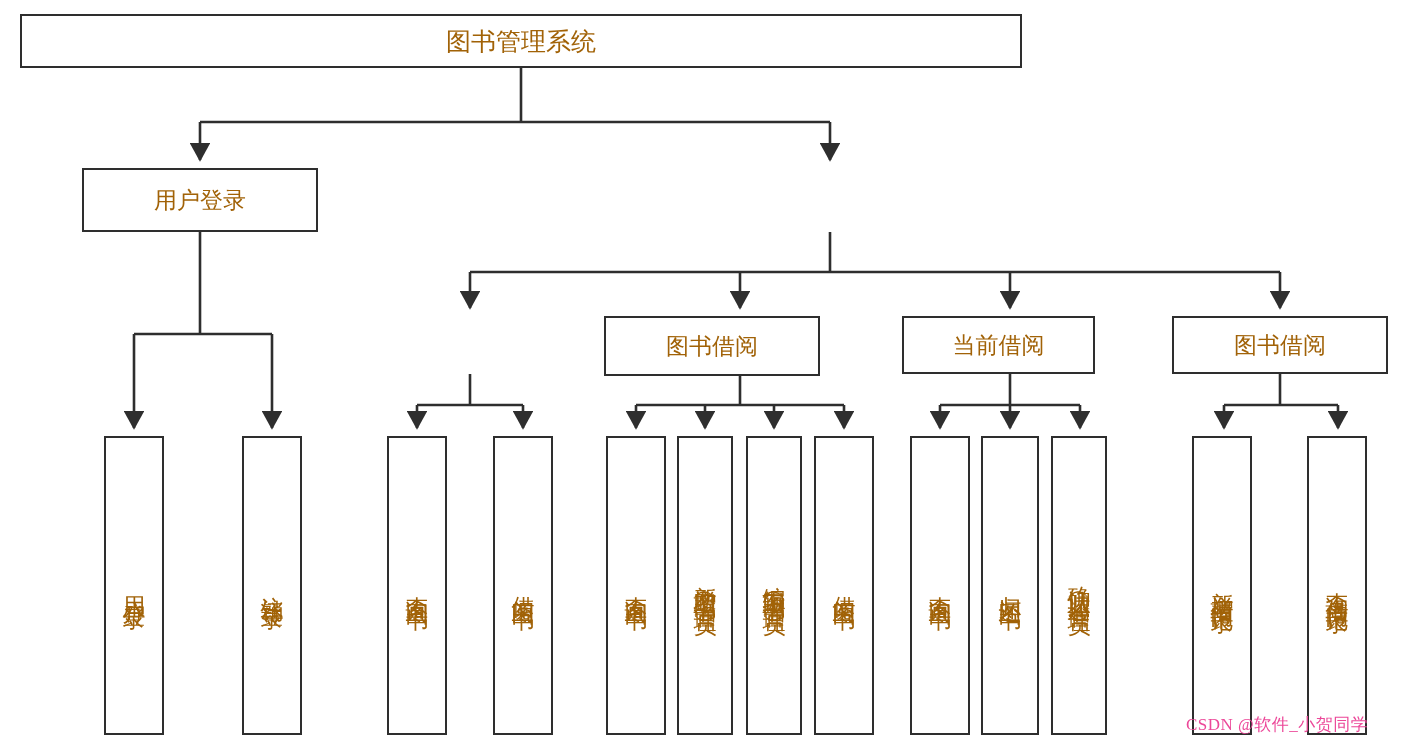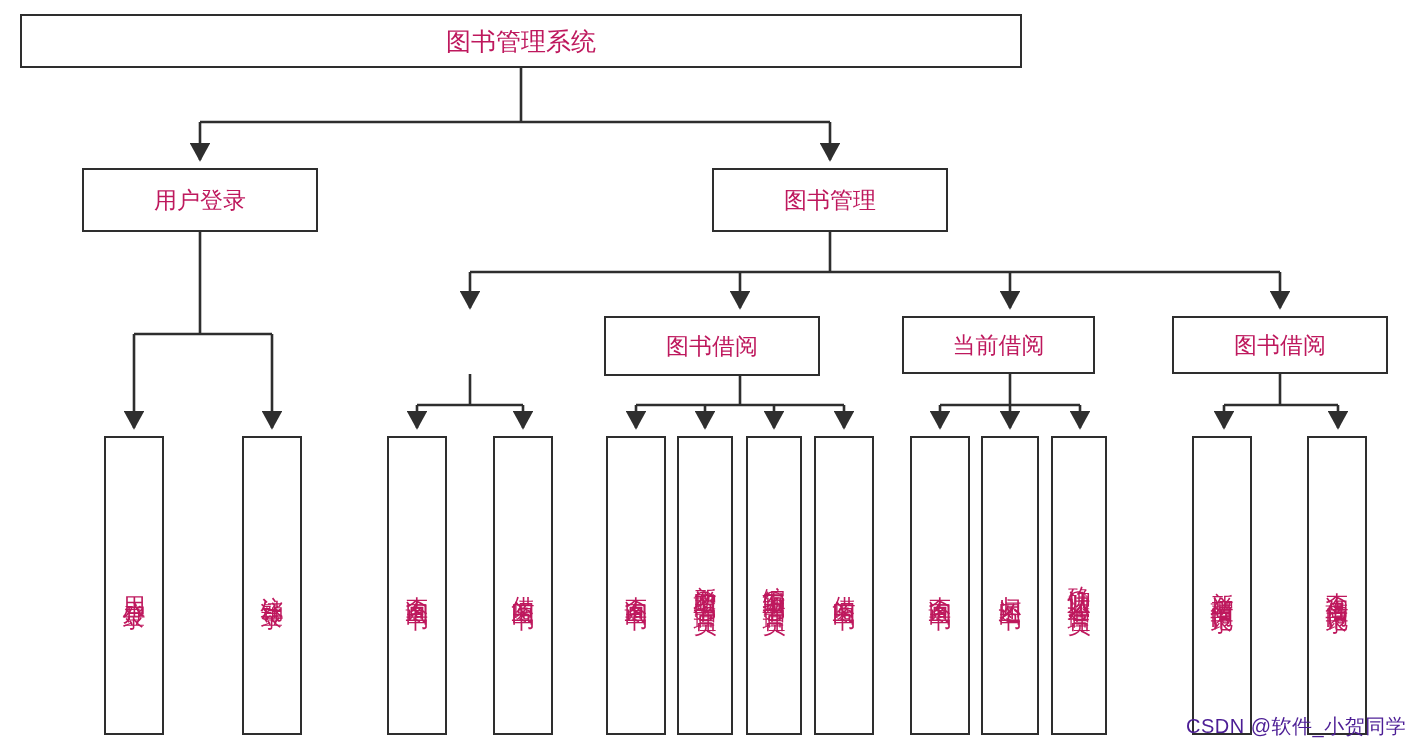--- a/index.html
+++ b/index.html
@@ -4,42 +4,42 @@
 <style>
   html,body{margin:0;padding:0;background:#ffffff;}
   body{width:1405px;height:747px;overflow:hidden;
        font-family:"Liberation Sans","DejaVu Sans",sans-serif;}
   #canvas{position:relative;width:1405px;height:747px;background:#fff;}
   svg{position:absolute;left:0;top:0;}
 
   .node{position:absolute;box-sizing:border-box;
         border:2.5px solid #2e2e2e;background:#ffffff;
         display:flex;align-items:center;justify-content:center;}
-  .node-label{color:#be185d;line-height:1.05;white-space:pre;}
+  .node-label{color:#a16207;line-height:1.05;white-space:pre;}
 
   .lvl1 .node-label{font-size:25px;}
   .lvl2 .node-label{font-size:23px;}
   .lvl3 .node-label{font-size:23px;}
 
   .leaf{align-items:center;justify-content:center;}
   .leaf .node-label{
     writing-mode:vertical-rl;
     text-orientation:upright;
     font-size:23px;
     letter-spacing:4px;
     line-height:1.0;
     white-space:normal;
     max-height:282px;
     text-align:left;
   }
   .leaf.two-col .node-label{max-height:270px;}
 
   .watermark{position:absolute;left:1186px;top:713px;
-      font-size:20px;color:#4c1d95;letter-spacing:0.5px;
-      white-space:nowrap;pointer-events:none;}
+      font-size:17px;color:#ec4899;letter-spacing:0.5px;
+      white-space:nowrap;pointer-events:none;font-family:Liberation Serif, serif;}
 </style>
 </head>
 <body>
 
 <div id="canvas">
 
   <svg width="1405" height="747">
     <defs>
       <marker id="arrow" viewBox="0 0 12 12" refX="10" refY="6" markerWidth="8" markerHeight="8" orient="auto-start-reverse">
         <path d="M 0 0 L 11 6 L 0 12 z" fill="#2e2e2e"></path>
@@ -89,23 +89,20 @@
     </g>
   </svg>
 
   <div class="node lvl1" style="left:20px;top:14px;width:1002px;height:54px;">
     <span class="node-label">图书管理系统</span>
   </div>
 
   <div class="node lvl2" style="left:82px;top:168px;width:236px;height:64px;">
     <span class="node-label">用户登录</span>
   </div>
-  <div class="node lvl2" style="left:712px;top:168px;width:236px;height:64px;">
-    <span class="node-label">图书管理</span>
-  </div>
 
   <div class="node lvl3" style="left:604px;top:316px;width:216px;height:60px;">
     <span class="node-label">图书借阅</span>
   </div>
   <div class="node lvl3" style="left:902px;top:316px;width:193px;height:58px;">
     <span class="node-label">当前借阅</span>
   </div>
   <div class="node lvl3" style="left:1172px;top:316px;width:216px;height:58px;">
     <span class="node-label">图书借阅</span>
   </div>

